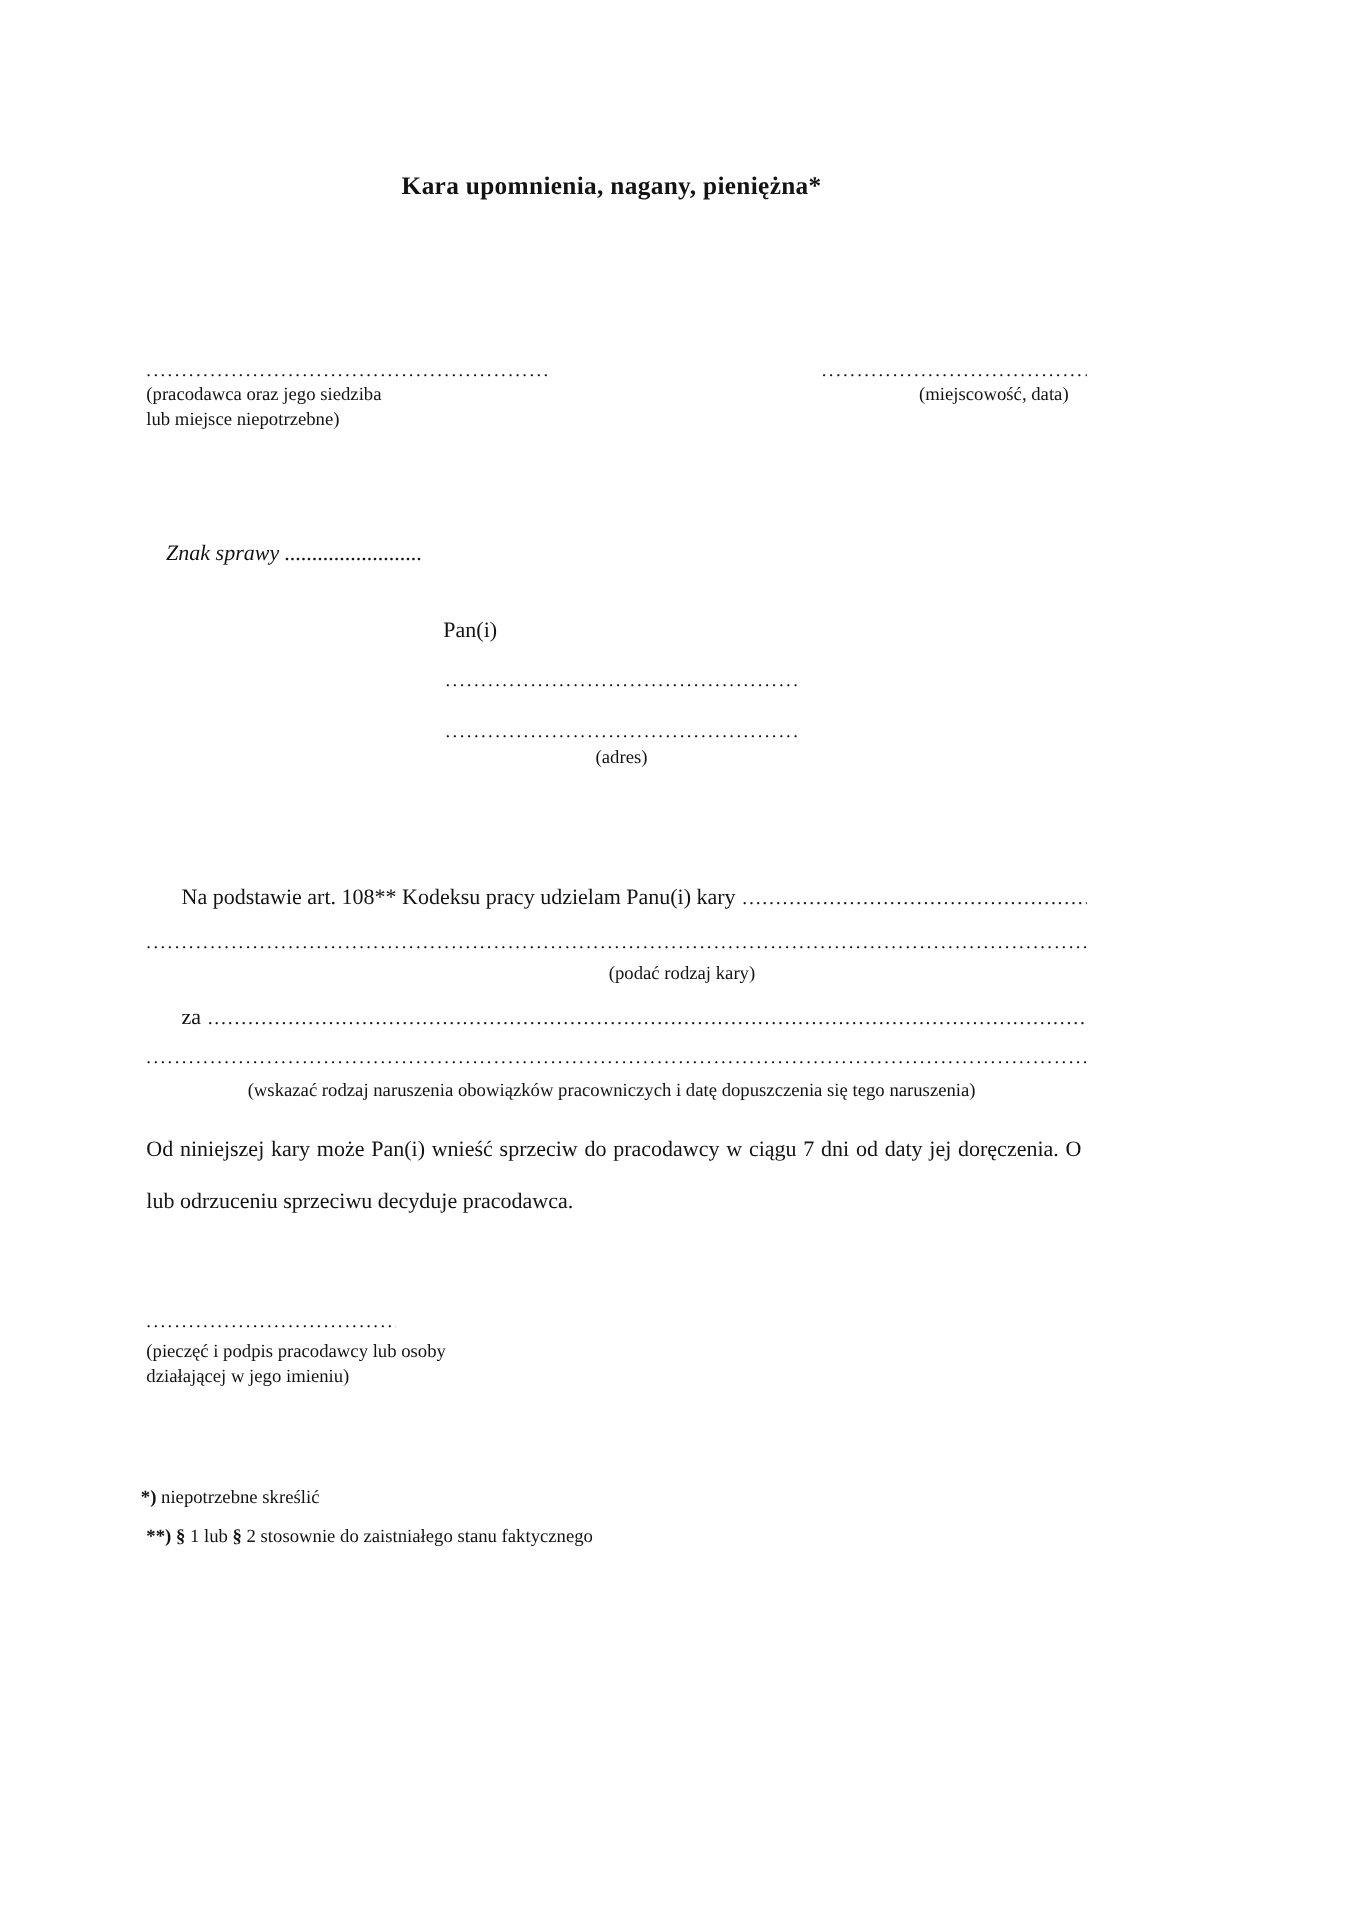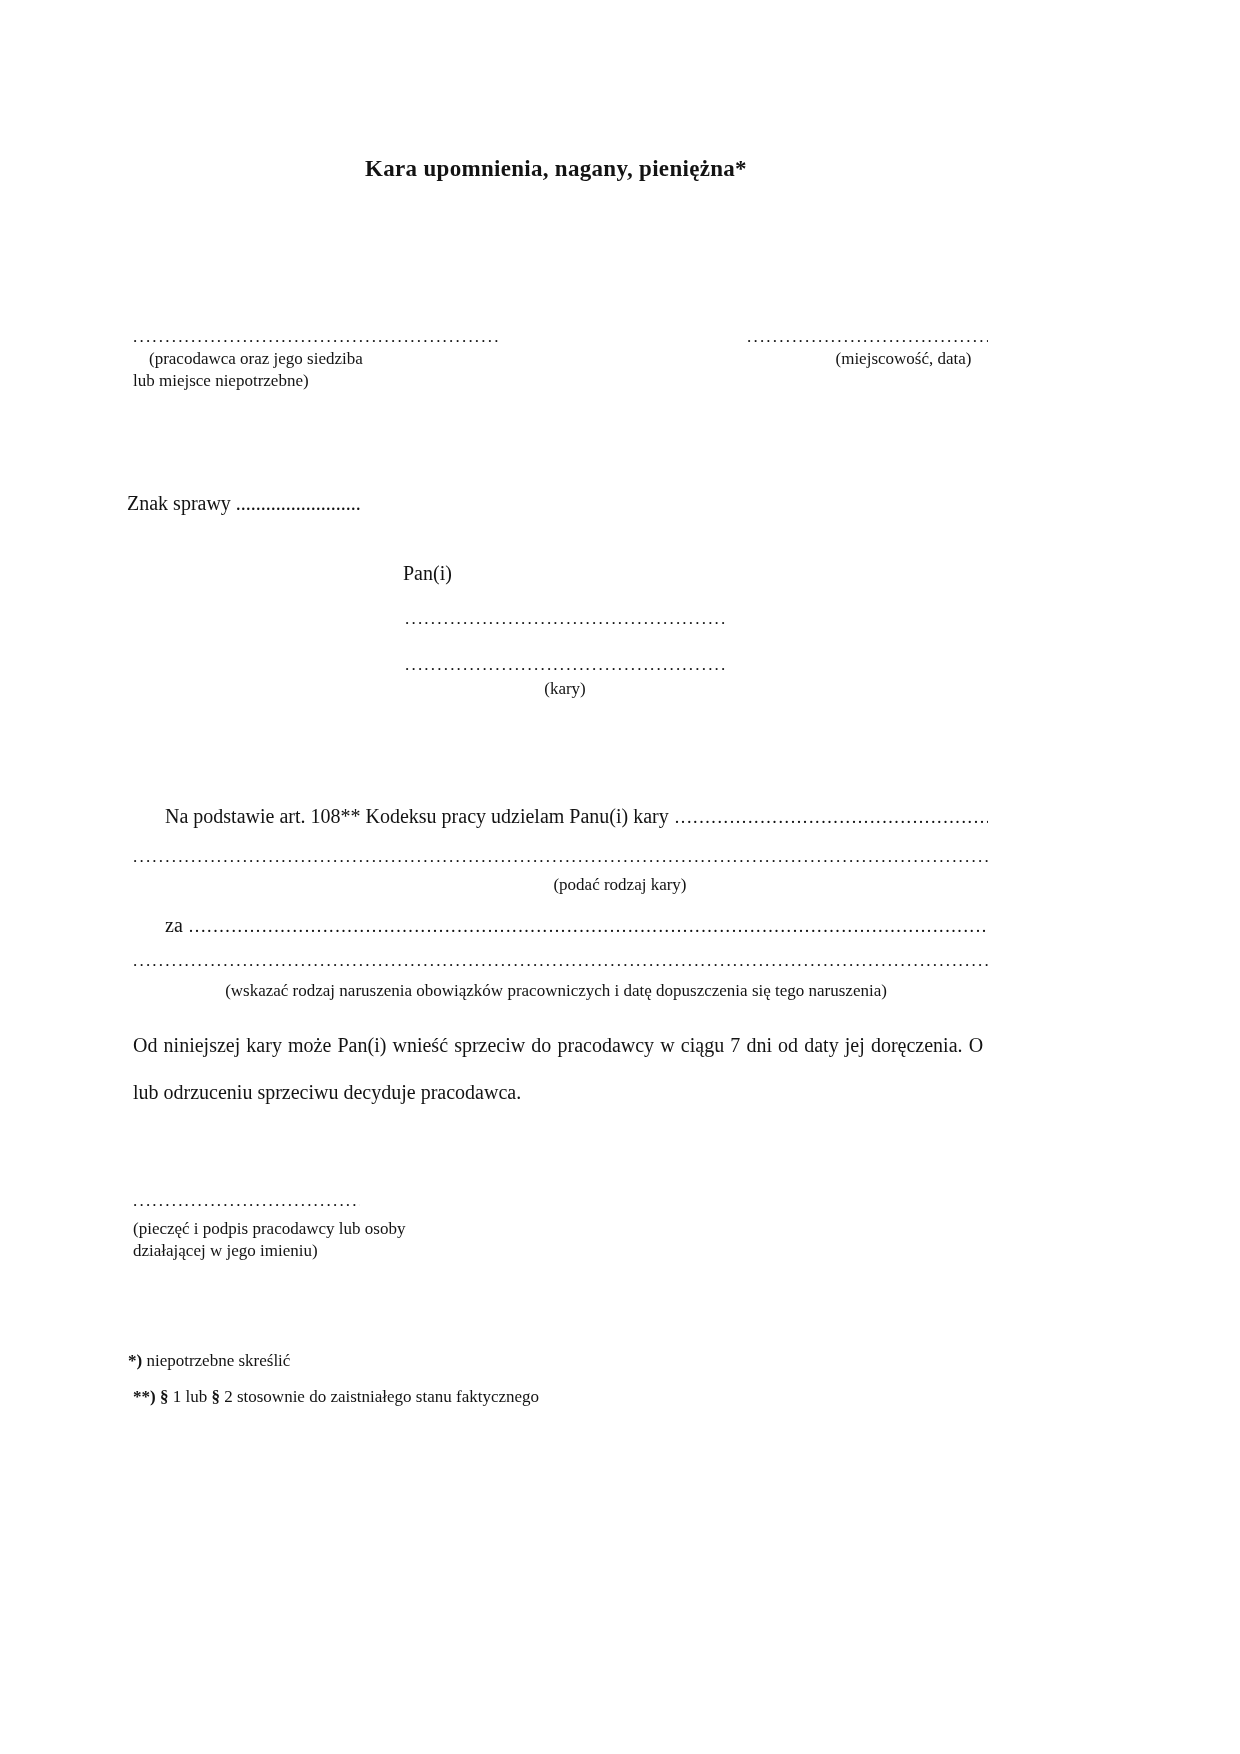--- a/index.html
+++ b/index.html
@@ -81,35 +81,35 @@
   .fn-bold { font-weight: bold; }
 </style>
 </head>
 <body>
 
 <div class="page">
 
   <div class="abs doc-title">Kara upomnienia, nagany, pieniężna*</div>
 
   <div class="abs dots" style="left:133px; top:328px; width:368px;">................................................................................................................................................................................................................................................</div>
-  <div class="abs caption" style="left:133px; top:348px;margin-left:16px;">(pracodawca oraz jego siedziba</div>
+  <div class="abs caption" style="left:133px; top:348px;">(pracodawca oraz jego siedziba</div>
   <div class="abs caption" style="left:133px; top:370px;">lub miejsce niepotrzebne)</div>
 
   <div class="abs dots" style="left:747px; top:328px; width:313px;">................................................................................................................................................................................................................................................</div>
   <div class="abs caption center" style="left:747px; top:348px; width:313px;">(miejscowość, data)</div>
 
-  <div class="abs body-text" style="left:127px; top:490px;">
+  <div class="abs body-text" style="left:151px; top:490px;font-style:italic;">
     <span>Znak sprawy</span>
     <span>.........................</span>
   </div>
 
   <div class="abs body-text" style="left:403px; top:560px;">Pan(i)</div>
   <div class="abs dots" style="left:405px; top:610px; width:320px;">................................................................................................................................................................................................................................................</div>
   <div class="abs dots" style="left:405px; top:656px; width:320px;">................................................................................................................................................................................................................................................</div>
-  <div class="abs caption center" style="left:405px; top:678px; width:320px;">(kary)</div>
+  <div class="abs caption center" style="left:405px; top:678px; width:320px;">(adres)</div>
 
   <div class="abs body-text fill-line" style="left:133px; top:803px; width:974px;">
     <span class="lead">Na podstawie art. 108** Kodeksu pracy udzielam Panu(i) kary</span>
     <span class="fill-dots">................................................................................................................................................................................................................................................</span>
   </div>
   <div class="abs dots" style="left:133px; top:848px; width:974px;">................................................................................................................................................................................................................................................</div>
   <div class="abs caption center" style="left:133px; top:874px; width:974px;">(podać rodzaj kary)</div>
 
   <div class="abs body-text fill-line" style="left:133px; top:912px; width:974px;">
     <span class="lead">za</span>

